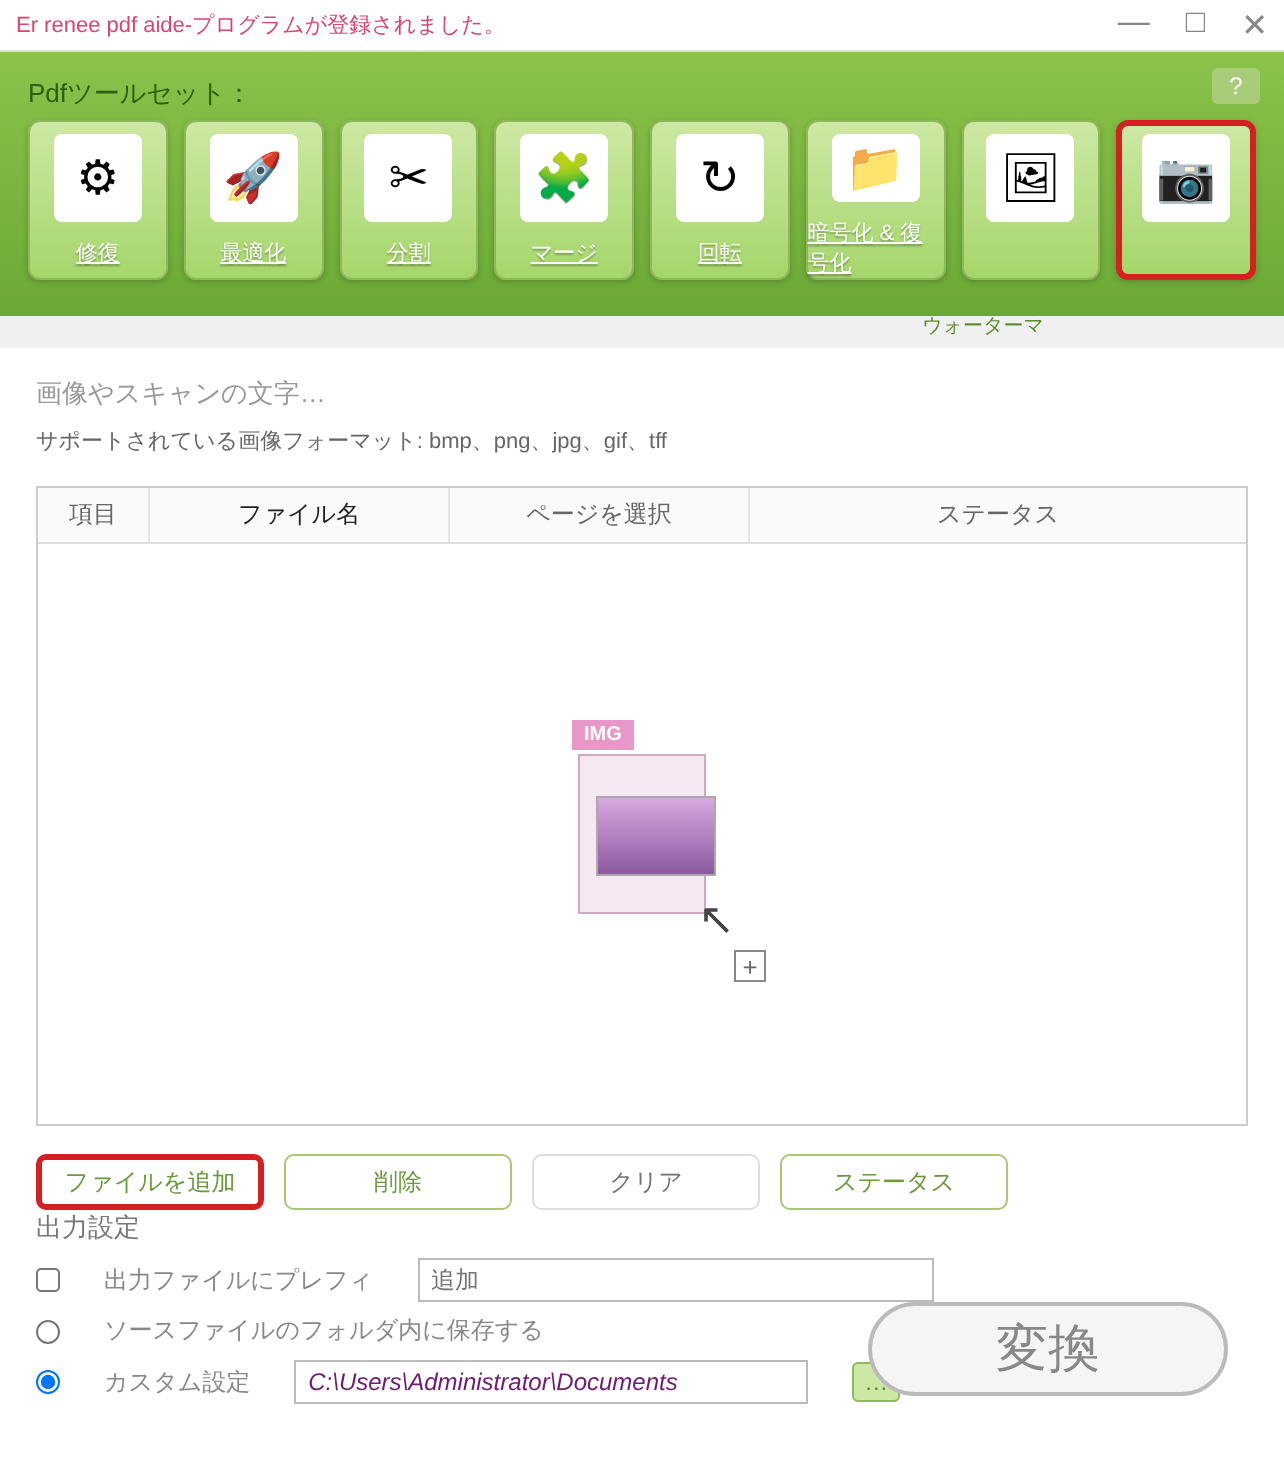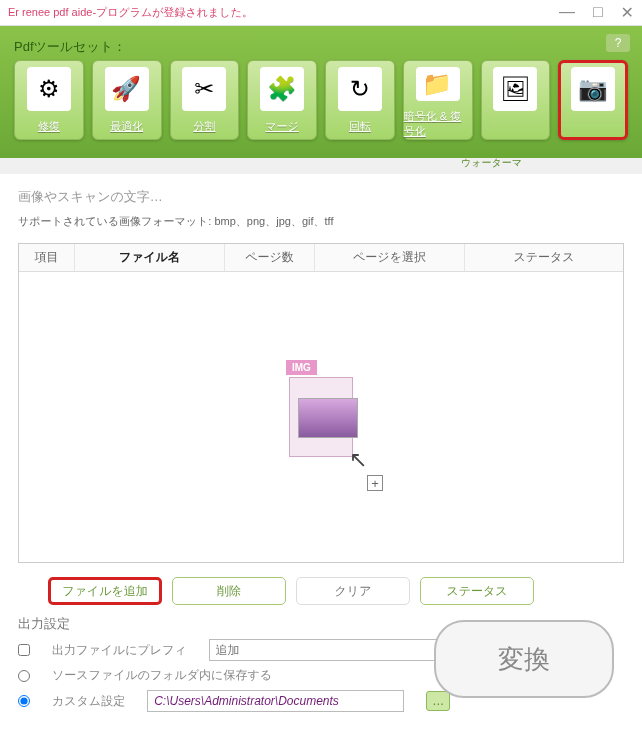--- a/index.html
+++ b/index.html
@@ -23,51 +23,51 @@
     .subheader { background: #f0f0f0; height: 18px; }
     .watermark-text { color: #5a8a2a; font-size: 10px; text-align: right; padding-right: 120px; margin-top: -2px; }
     
     .content { padding: 14px 18px; }
     .desc-line { color: #999; font-size: 13px; margin-bottom: 8px; }
     .formats { color: #666; font-size: 11px; line-height: 1.4; margin-bottom: 14px; }
     
     .table-wrap { border: 1px solid #ccc; background: #fff; }
     .table-head { display: flex; background: #fafafa; border-bottom: 1px solid #ddd; height: 28px; }
     .th { display: flex; align-items: center; justify-content: center; color: #666; font-size: 12px; border-right: 1px solid #e5e5e5; }
-    .th.active { color: #222; font-weight: bold; }
+    .th.active { color: #222; font-weight: normal; }
     .th-0 { width: 56px; text-align: center; }
     .th-1 { width: 150px; }
     .th-2 { width: 90px; }
     .th-3 { width: 90px; }
     .th-4 { width: 150px; }
     .th-5 { flex: 1; border-right: none; }
     
     .drop-zone { height: 290px; display: flex; align-items: center; justify-content: center; position: relative; }
     .drop-img { position: relative; }
     .img-placeholder { width: 64px; height: 80px; border: 1px solid #d0a8c8; background: #f5e8f2; position: relative; }
     .img-tab { position: absolute; top: -18px; left: -4px; background: #e898c8; color: #fff; font-size: 10px; padding: 2px 6px; font-weight: bold; }
     .img-inner { position: absolute; left: 8px; top: 20px; width: 60px; height: 40px; background: linear-gradient(180deg, #d8a8e0 0%, #8a5aa0 100%); border: 1px solid #aaa; }
     .cursor { position: absolute; left: 60px; top: 70px; font-size: 22px; color: #444; }
     .plus-box { position: absolute; left: 78px; top: 98px; width: 16px; height: 16px; border: 1px solid #888; display: flex; align-items: center; justify-content: center; font-size: 13px; color: #666; }
     
-    .button-row { display: flex; gap: 10px; margin-top: 14px; margin-left: 30px; }
+    .button-row { display: flex; gap: 10px; margin-top: 14px; }
     .btn { width: 114px; height: 28px; border: 1px solid #a8c878; border-radius: 5px; background: #fff; color: #6a9a3a; font-size: 12px; cursor: pointer; display: flex; align-items: center; justify-content: center; }
     .btn.highlighted { border: 3px solid #d42020; }
     .btn.disabled { color: #737373; border-color: #ddd; }
     
-    .output-section { margin-top: 10px; }
+    .output-section { }
     .output-title { color: #777; font-size: 13px; margin-bottom: 6px; }
     .output-row { display: flex; align-items: center; gap: 22px; margin-bottom: 6px; font-size: 12px; color: #888; }
     .output-row input[type="text"] { height: 22px; border: 1px solid #bbb; padding: 0 6px; font-size: 12px; }
     .prefix-input { width: 258px; }
     .path-input { width: 257px; color: #701a75; font-style: italic; }
     .radio { width: 12px; height: 12px; }
     .browse-btn { width: 24px; height: 20px; background: #cde8a4; border: 1px solid #8fb85a; border-radius: 3px; color: #5a8a2a; font-size: 12px; display: flex; align-items: center; justify-content: center; }
     
-    .convert-btn { position: absolute; right: 28px; bottom: 34px; width: 180px; height: 78px; border: 2px solid #bbb; border-radius: 30px; background: #f5f5f5; color: #888; font-size: 26px; display: flex; align-items: center; justify-content: center; cursor: pointer; }
+    .convert-btn { position: absolute; right: 28px; bottom: 34px; width: 180px; height: 47px; border: 2px solid #bbb; border-radius: 30px; background: #f5f5f5; color: #888; font-size: 26px; display: flex; align-items: center; justify-content: center; cursor: pointer; }
   </style>
 </head>
 <body>
 
 <div class="titlebar">
   <span class="titlebar-text">Er renee pdf aide-プログラムが登録されました。</span>
   <div class="win-controls">
     <span class="win-btn">—</span>
     <span class="win-btn">□</span>
     <span class="win-btn">✕</span>
@@ -117,21 +117,20 @@
 </div>
 
 <div class="content">
   <div class="desc-line">画像やスキャンの文字…</div>
   <div class="formats">サポートされている画像フォーマット: bmp、png、jpg、gif、tff</div>
 
   <div class="table-wrap">
     <div class="table-head">
       <div class="th th-0">項目</div>
       <div class="th th-1 active">ファイル名</div>
-      <div class="th th-3">ページ数</div>
       <div class="th th-4">ページを選択</div>
       <div class="th th-5">ステータス</div>
     </div>
     <div class="drop-zone">
       <div class="drop-img">
         <div class="img-placeholder">
           <div class="img-tab">IMG</div>
           <div class="img-inner"></div>
         </div>
         <div class="cursor">↖</div>

